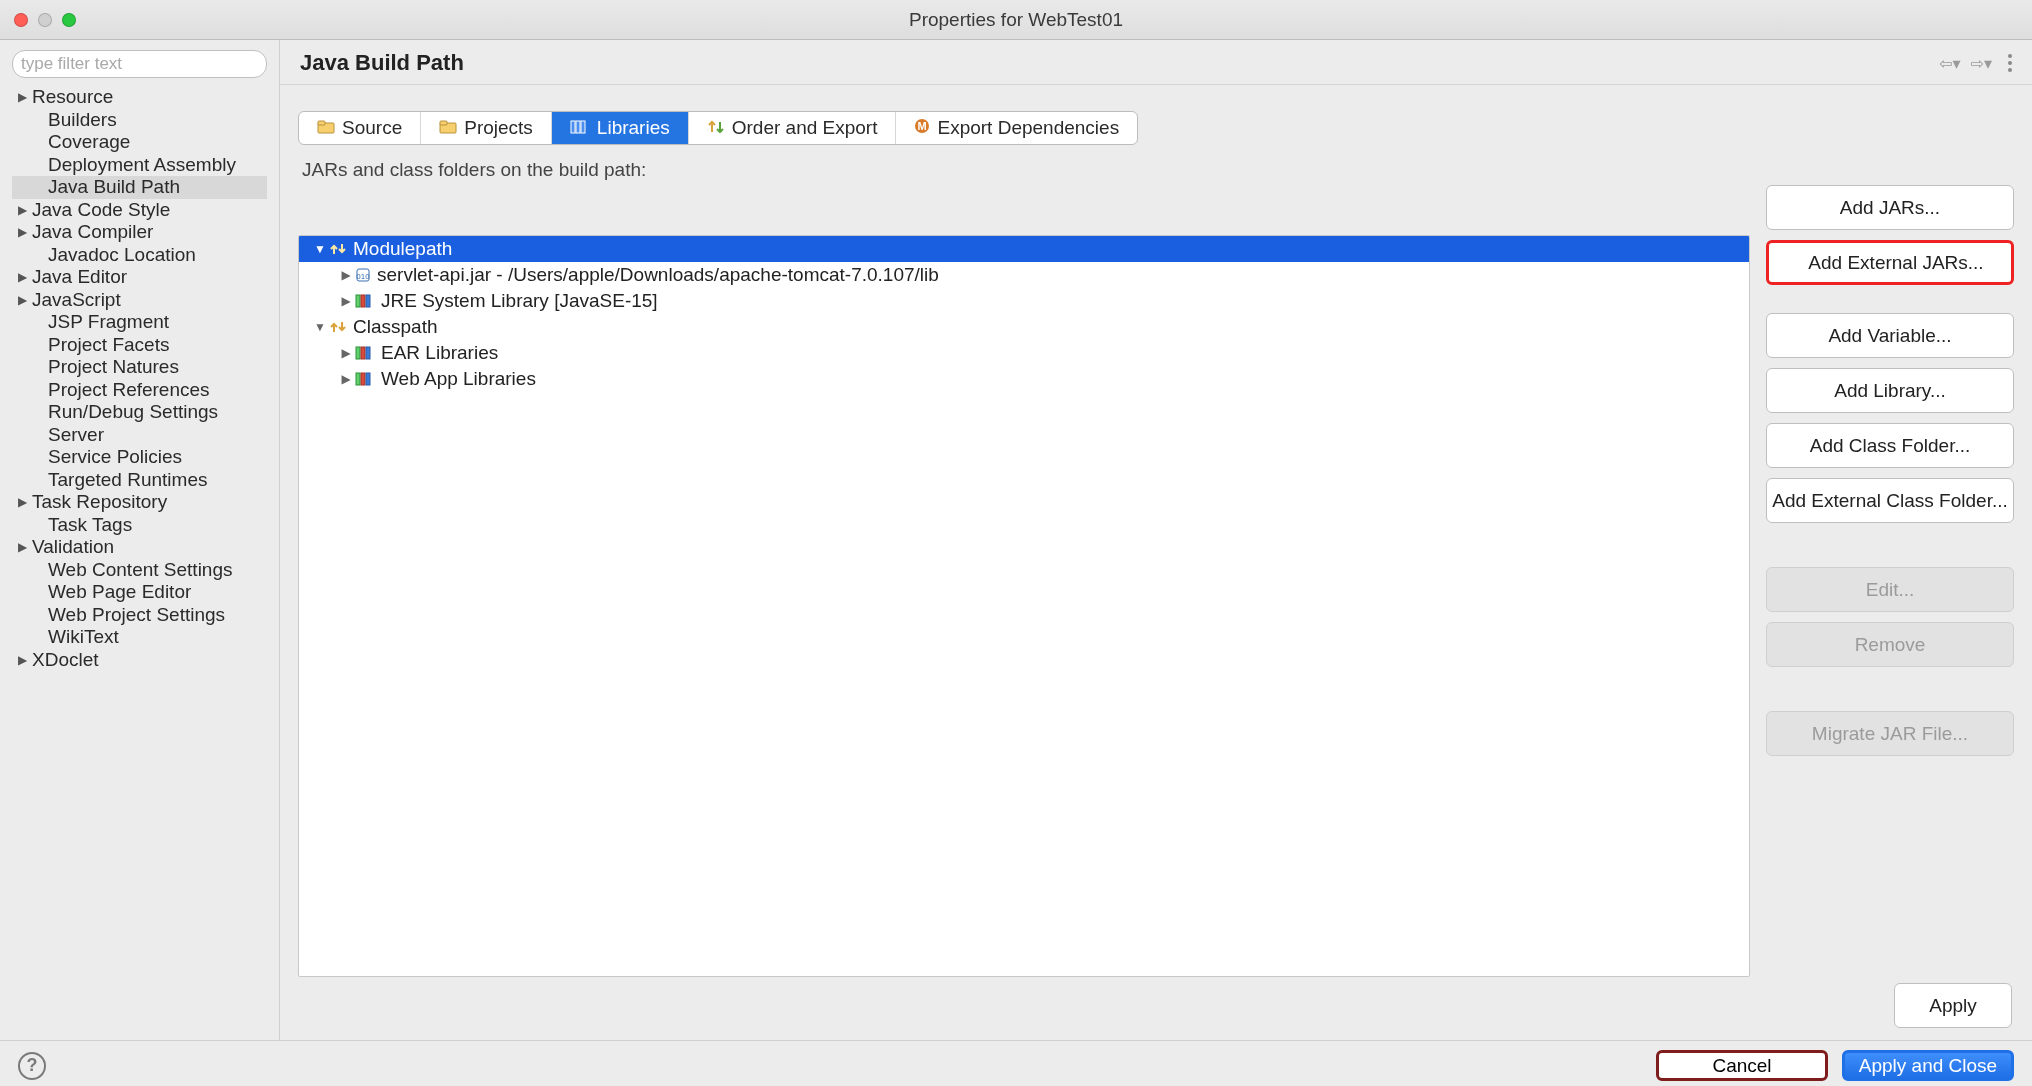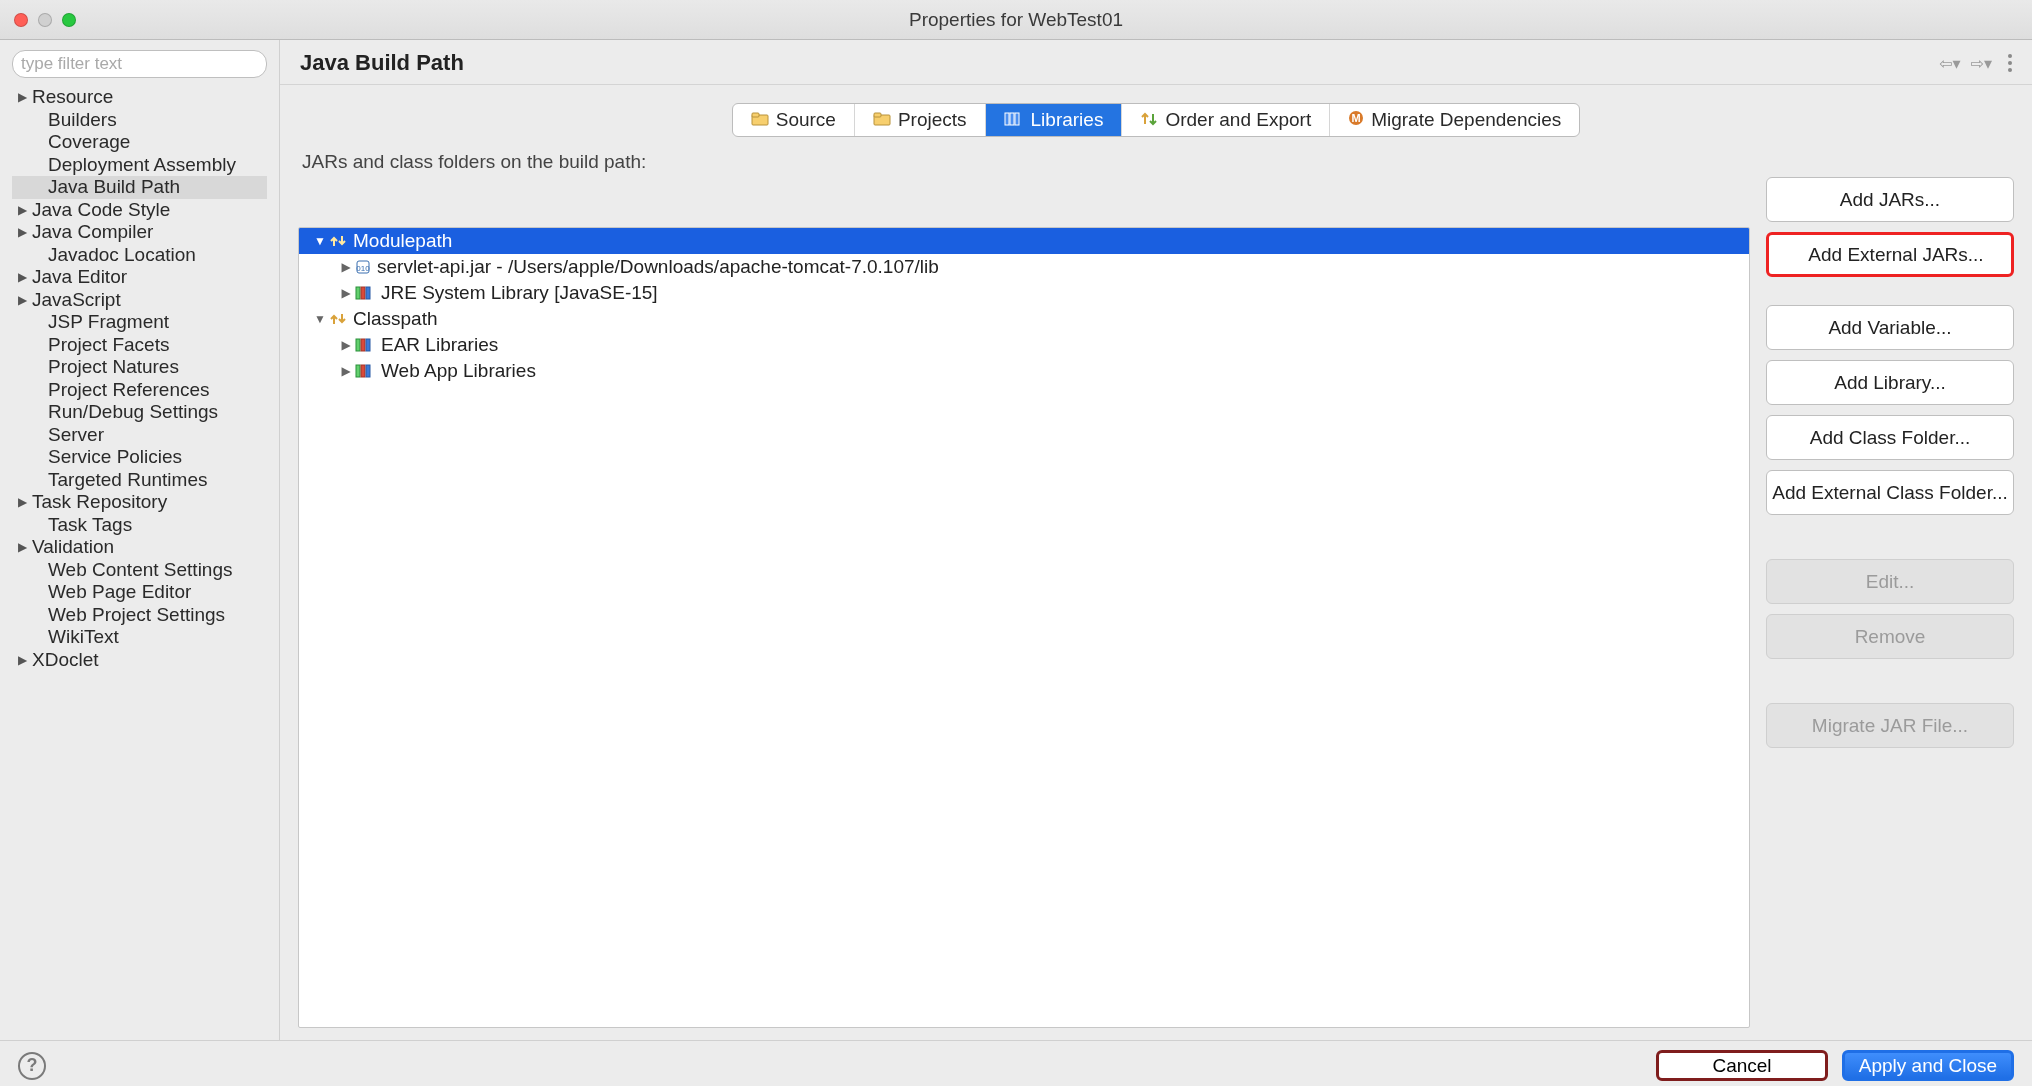--- a/index.html
+++ b/index.html
@@ -27,21 +27,21 @@
 
 .main { flex: 1; display: flex; flex-direction: column; background: #ececec; }
 .header { display: flex; align-items: center; padding: 10px 20px 8px; border-bottom: 1px solid #d4d4d4; }
 .header h1 { font-size: 22px; font-weight: 700; color: #222; flex: 1; }
 .hdr-icons { display: flex; align-items: center; gap: 10px; color: #9a9a9a; font-size: 16px; }
 .hdr-arrow { display: inline-flex; align-items: center; }
 .hdr-dots { display: flex; flex-direction: column; gap: 3px; margin-left: 6px; }
 .hdr-dots span { width: 4px; height: 4px; border-radius: 50%; background: #8a8a8a; }
 
 .body { flex: 1; padding: 14px 18px 12px; display: flex; flex-direction: column; }
-.tabs { display: flex; justify-content: center; margin: 4px 0 12px; }
+.tabs { display: flex; justify-content: flex-start; margin: 12px 0 12px; }
 .tabbar { display: inline-flex; border: 1px solid #bcbcbc; border-radius: 6px; overflow: hidden; background: #fff; }
 .tab { display: flex; align-items: center; gap: 7px; padding: 5px 18px; font-size: 19px; color: #2a2a2a; cursor: default; border-right: 1px solid #d6d6d6; }
 .tab:last-child { border-right: none; }
 .tab.active { background: #2474e1; color: #fff; }
 .tab.active .ico-lib rect { stroke: #fff; fill: #4a8ef0; }
 
 .workarea { display: flex; flex: 1; gap: 16px; min-height: 0; }
 .left-col { flex: 1; display: flex; flex-direction: column; gap: 48px; }
 .list-label { font-size: 19px; color: #444; margin: 2px 0 6px 4px; }
 .panel { flex: 1; background: #fff; border: 1px solid #c7c7c7; border-radius: 2px; overflow: auto; }
@@ -239,21 +239,21 @@
                   <path d="M5 13 V3 M2 6 L5 3 L8 6" stroke="#d9a23a" stroke-width="2" fill="none"></path>
                   <path d="M13 3 V13 M10 10 L13 13 L16 10" stroke="#5aa33a" stroke-width="2" fill="none"></path>
                 </svg></span>
               <span>Order and Export</span>
             </div>
             <div class="tab">
               <span class="ico"><svg width="16" height="16">
                   <circle cx="8" cy="8" r="7" fill="#d97a2a"></circle>
                   <text x="8" y="12" text-anchor="middle" font-size="11" fill="#fff" font-weight="700">M</text>
                 </svg></span>
-              <span>Migrate Dependencies</span>
+              <span>Export Dependencies</span>
             </div>
           </div>
       </div>
 
       <div class="workarea">
         <div class="left-col">
           <div class="list-label">JARs and class folders on the build path:</div>
           <div class="panel" id="panel">
               <div class="prow selected" style="padding-left: 14px;">
                 <span class="disc">▼</span>
@@ -329,20 +329,23 @@
           <button class="btn">Add Class Folder...</button>
           <button class="btn">Add External Class Folder...</button>
           <div class="spacer-m"></div>
           <button class="btn" disabled="">Edit...</button>
           <button class="btn" disabled="">Remove</button>
           <div class="spacer-m"></div>
           <button class="btn" disabled="">Migrate JAR File...</button>
         </div>
       </div>
 
+      <div class="apply-row">
+        <button class="btn">Apply</button>
+      </div>
     </div>
   </div>
 </div>
 
 <div class="footer">
   <div class="help">?</div>
   <div class="footer-spacer"></div>
   <button class="fbtn">Cancel</button>
   <button class="fbtn primary">Apply and Close</button>
 </div>

